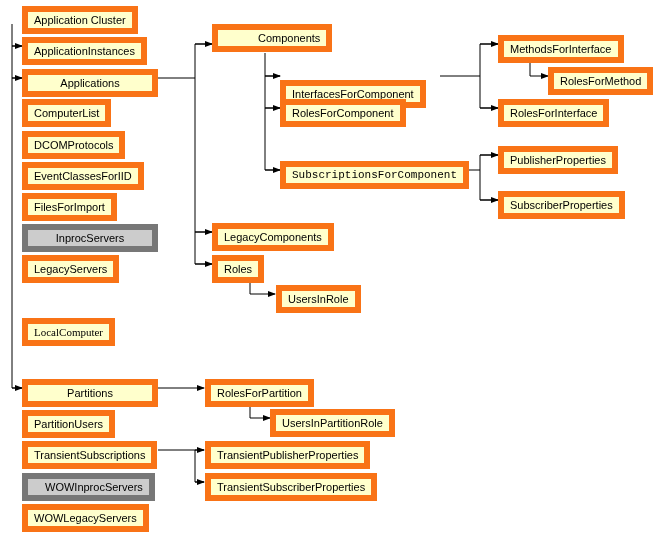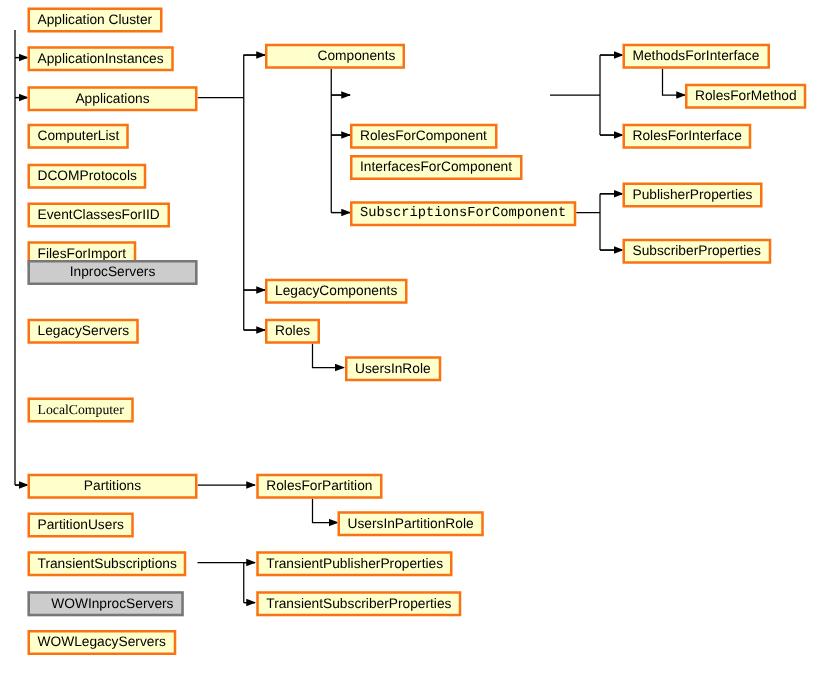--- a/index.html
+++ b/index.html
@@ -10,21 +10,21 @@
     font-size: 11px;
     color: #000;
   }
   .canvas {
     position: relative;
     width: 661px;
     height: 547px;
   }
   .node {
     position: absolute;
-    border: 2px solid #f97316;
+    border: 6px solid #f97316;
     background: #ffffcc;
     padding: 2px 6px;
     box-sizing: border-box;
     white-space: nowrap;
     text-align: center;
   }
   .node.gray {
     background: #cccccc;
     border-color: #777;
   }
@@ -93,35 +93,35 @@
     <path d="M 195 482 L 204 482" marker-end="url(#arrow)"></path>
   </svg>
 
   <div class="node" style="left:22px; top:6px;"><span>Application Cluster</span></div>
   <div class="node" style="left:22px; top:37px;"><span>ApplicationInstances</span></div>
   <div class="node" style="left:22px; top:69px; width:136px;"><span>Applications</span></div>
   <div class="node" style="left:22px; top:99px;"><span>ComputerList</span></div>
   <div class="node" style="left:22px; top:131px;"><span>DCOMProtocols</span></div>
   <div class="node" style="left:22px; top:162px;"><span>EventClassesForIID</span></div>
   <div class="node" style="left:22px; top:193px;"><span>FilesForImport</span></div>
-  <div class="node gray" style="left:22px; top:208px; width:136px;"><span>InprocServers</span></div>
+  <div class="node gray" style="left:22px; top:224px; width:136px;"><span>InprocServers</span></div>
   <div class="node" style="left:22px; top:255px;"><span>LegacyServers</span></div>
   <div class="node" style="left:22px; top:318px;font-family:Liberation Serif, serif;"><span>LocalComputer</span></div>
   <div class="node" style="left:22px; top:379px; width:136px;"><span>Partitions</span></div>
   <div class="node" style="left:22px; top:410px;"><span>PartitionUsers</span></div>
   <div class="node" style="left:22px; top:441px;"><span>TransientSubscriptions</span></div>
   <div class="node gray" style="left:22px; top:473px;padding-left:17px;"><span>WOWInprocServers</span></div>
   <div class="node" style="left:22px; top:504px;"><span>WOWLegacyServers</span></div>
 
-  <div class="node" style="left:212px; top:35px;padding-left:40px;"><span>Components</span></div>
+  <div class="node" style="left:212px; top:24px;padding-left:40px;"><span>Components</span></div>
   <div class="node" style="left:212px; top:223px;"><span>LegacyComponents</span></div>
   <div class="node" style="left:212px; top:255px;"><span>Roles</span></div>
   <div class="node" style="left:276px; top:285px;"><span>UsersInRole</span></div>
 
-  <div class="node" style="left:280px; top:80px;margin-top:44px;"><span>InterfacesForComponent</span></div>
+  <div class="node" style="left:280px; top:80px;"><span>InterfacesForComponent</span></div>
   <div class="node" style="left:280px; top:99px;"><span>RolesForComponent</span></div>
   <div class="node" style="left:280px; top:161px;font-family:Liberation Mono, monospace;"><span>SubscriptionsForComponent</span></div>
 
   <div class="node" style="left:498px; top:35px;"><span>MethodsForInterface</span></div>
   <div class="node" style="left:498px; top:99px;"><span>RolesForInterface</span></div>
   <div class="node" style="left:548px; top:67px;"><span>RolesForMethod</span></div>
 
   <div class="node" style="left:498px; top:146px;"><span>PublisherProperties</span></div>
   <div class="node" style="left:498px; top:191px;"><span>SubscriberProperties</span></div>
 

